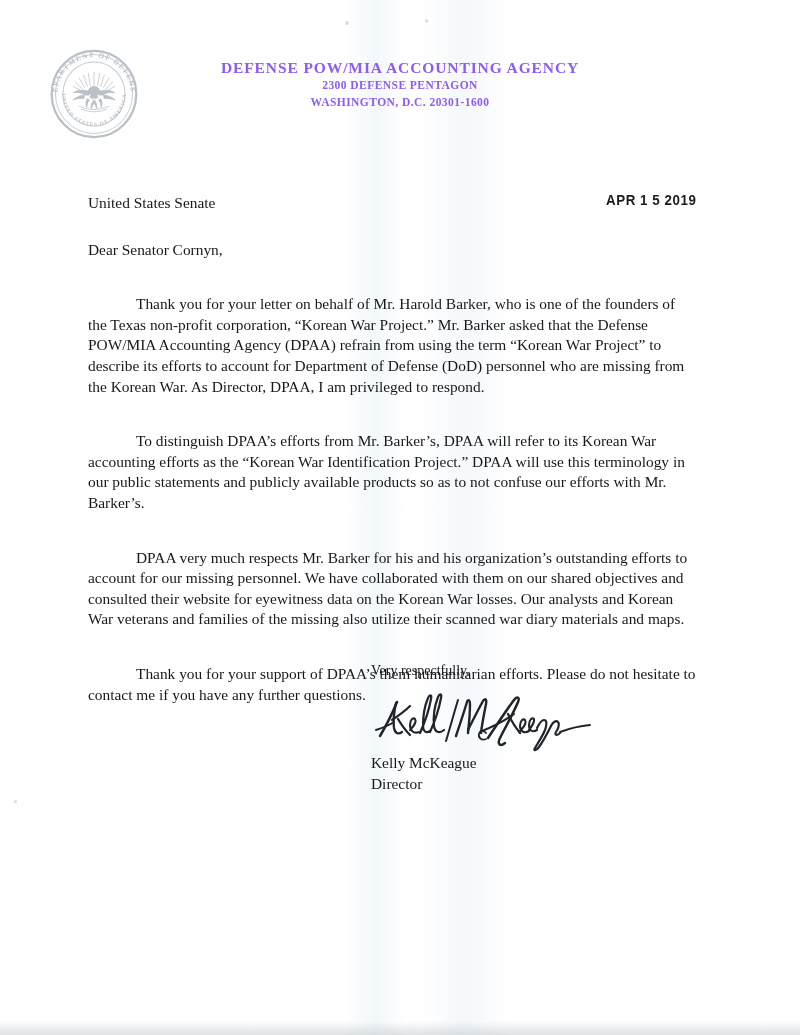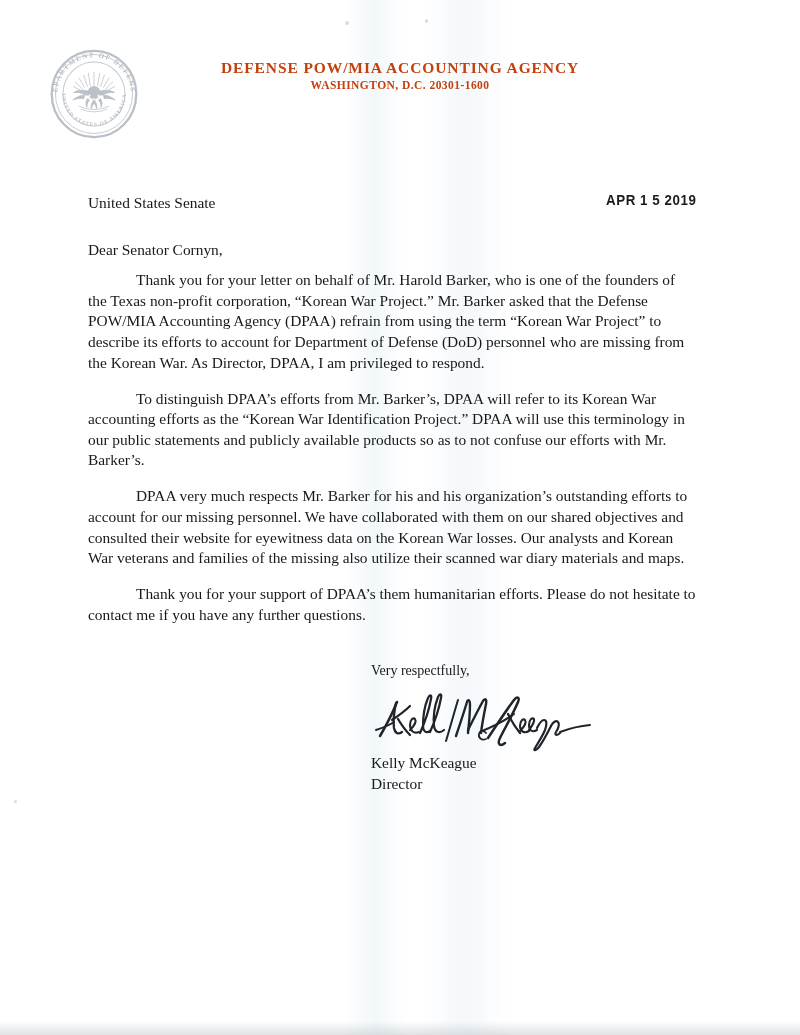--- a/index.html
+++ b/index.html
@@ -48,21 +48,21 @@
     position: absolute;
     left: 47px; top: 47px;
     width: 94px; height: 94px;
     opacity: .52;
   }
   #letterhead {
     position: absolute;
     left: 160px; top: 58px;
     width: 480px;
     text-align: center;
-    color: #c2410c;
+    color: #8b5cf6;
     font-family: "Liberation Serif", "DejaVu Serif", serif;
   }
   #agency-name {
     font-size: 15.5px;
     font-weight: bold;
     letter-spacing: .9px;
     line-height: 1.25;
   }
   .letterhead-line {
     font-size: 11.5px;
@@ -89,21 +89,21 @@
     position: absolute;
     left: 88px;
     top: 193px;
     width: 608px;
     font-size: 15.4px;
     line-height: 20.6px;
   }
   #recipient-address div { white-space: pre; }
   #salutation { margin-top: 26px; }
   .body-paragraph {
-    margin-top: 10px;
+    margin-top: 34px;
     text-indent: 48px;
     text-align: left;
   }
 
   
   #closing-block {
     position: absolute;
     left: 371px;
     top: 661px;
     font-size: 14px;
@@ -178,20 +178,21 @@
       </g>
       <g stroke="#7e8996" stroke-width="0.8" fill="none">
         <path d="M34 63 q16 7 32 0"></path>
         <path d="M36 66 q14 6 28 0"></path>
       </g>
     </svg>
   </div>
 
   <div id="letterhead">
     <div id="agency-name">DEFENSE POW/MIA ACCOUNTING AGENCY</div>
+    <div class="letterhead-line">2300 DEFENSE PENTAGON</div>
     <div class="letterhead-line">WASHINGTON, D.C. 20301-1600</div>
   </div>
 
   <div id="date-stamp">APR 1 5 2019</div>
 
   <div id="letter-body">
     <div id="recipient-address">
       <div>United States Senate</div>
     </div>
 

